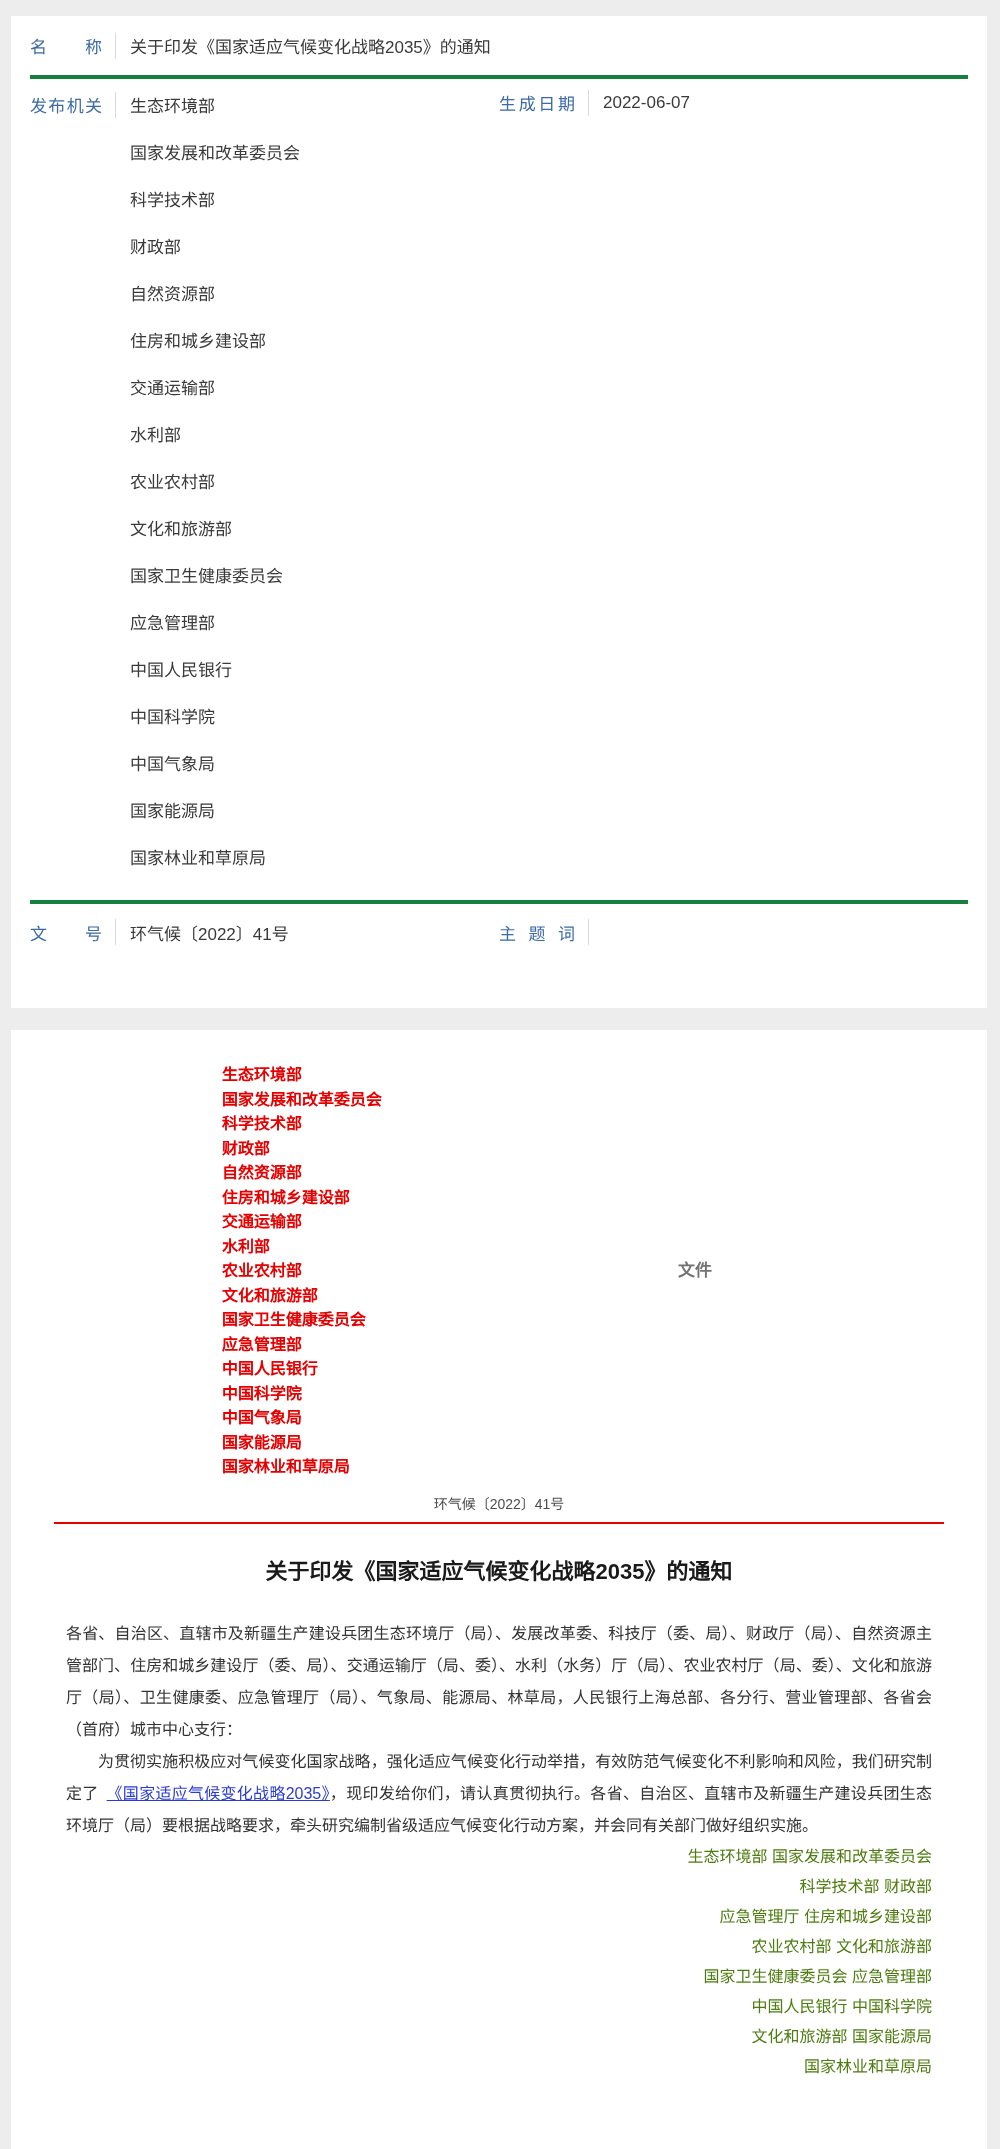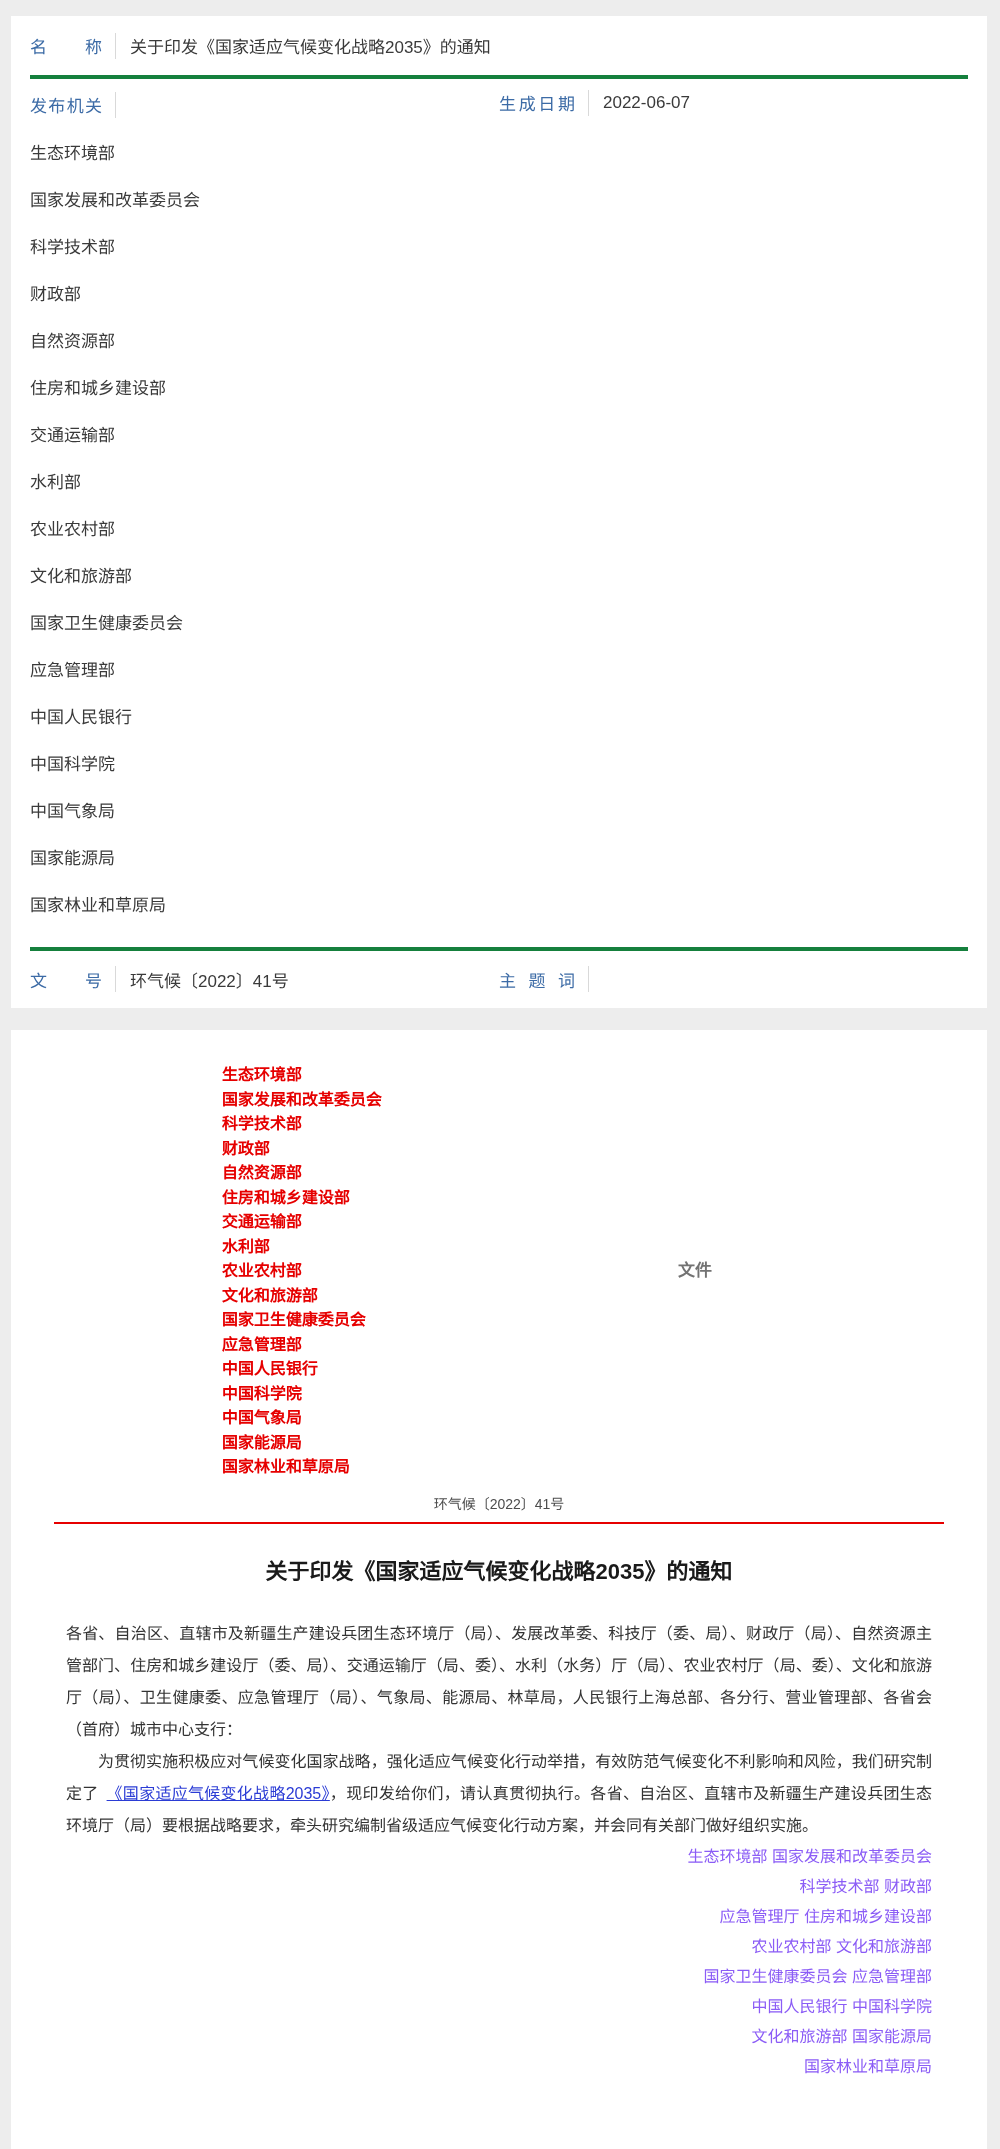--- a/index.html
+++ b/index.html
@@ -16,21 +16,21 @@
     background: #ffffff;
   }
   #meta-panel { top: 16px; height: 992px; padding: 0 19px; }
   #doc-panel  { top: 1030px; height: 1119px; }
 
   
   .meta-row { position: relative; display: flex; align-items: center; }
   .meta-row.bordered { border-bottom: 4px solid #15803d; }
   #row-name  { height: 63px; }
   #row-index { height: 50px; }
-  #row-agency { padding: 2px 0 20px; align-items: flex-start; flex-direction: column; }
+  #row-agency { padding: 2px 0 20px; align-items: flex-start; }
   #row-docnum { height: 56px; }
   .meta-label {
     display: inline-block; width: 72px; flex: none;
     color: #3c6ba6; font-size: 17px;
     text-align: justify; text-align-last: justify;
   }
   .v-divider {
     width: 1px; height: 26px; background: #d9d9d9;
     margin: 0 14px 0 13px; flex: none;
   }
@@ -72,21 +72,21 @@
   .doc-body {
     margin: 28px 55px 0;
     color: #333333; font-size: 16px; line-height: 32px;
     text-align: justify;
   }
   .doc-body p { margin: 0; }
   .para-indent { text-indent: 2em; }
   .doc-link { color: #2b3cd5; text-decoration: underline; margin-left: 8px; }
   .signatures {
     list-style: none; margin: 0; padding: 0;
-    text-align: right; line-height: 30px; color: #8b5cf6;
+    text-align: right; line-height: 30px; color: #4d7c0f;
   }
 </style>
 </head>
 <body>
 
 <div class="panel" id="meta-panel">
 
   <div class="meta-row bordered" id="row-name">
     <span class="meta-label">名称</span>
     <span class="v-divider"></span>

